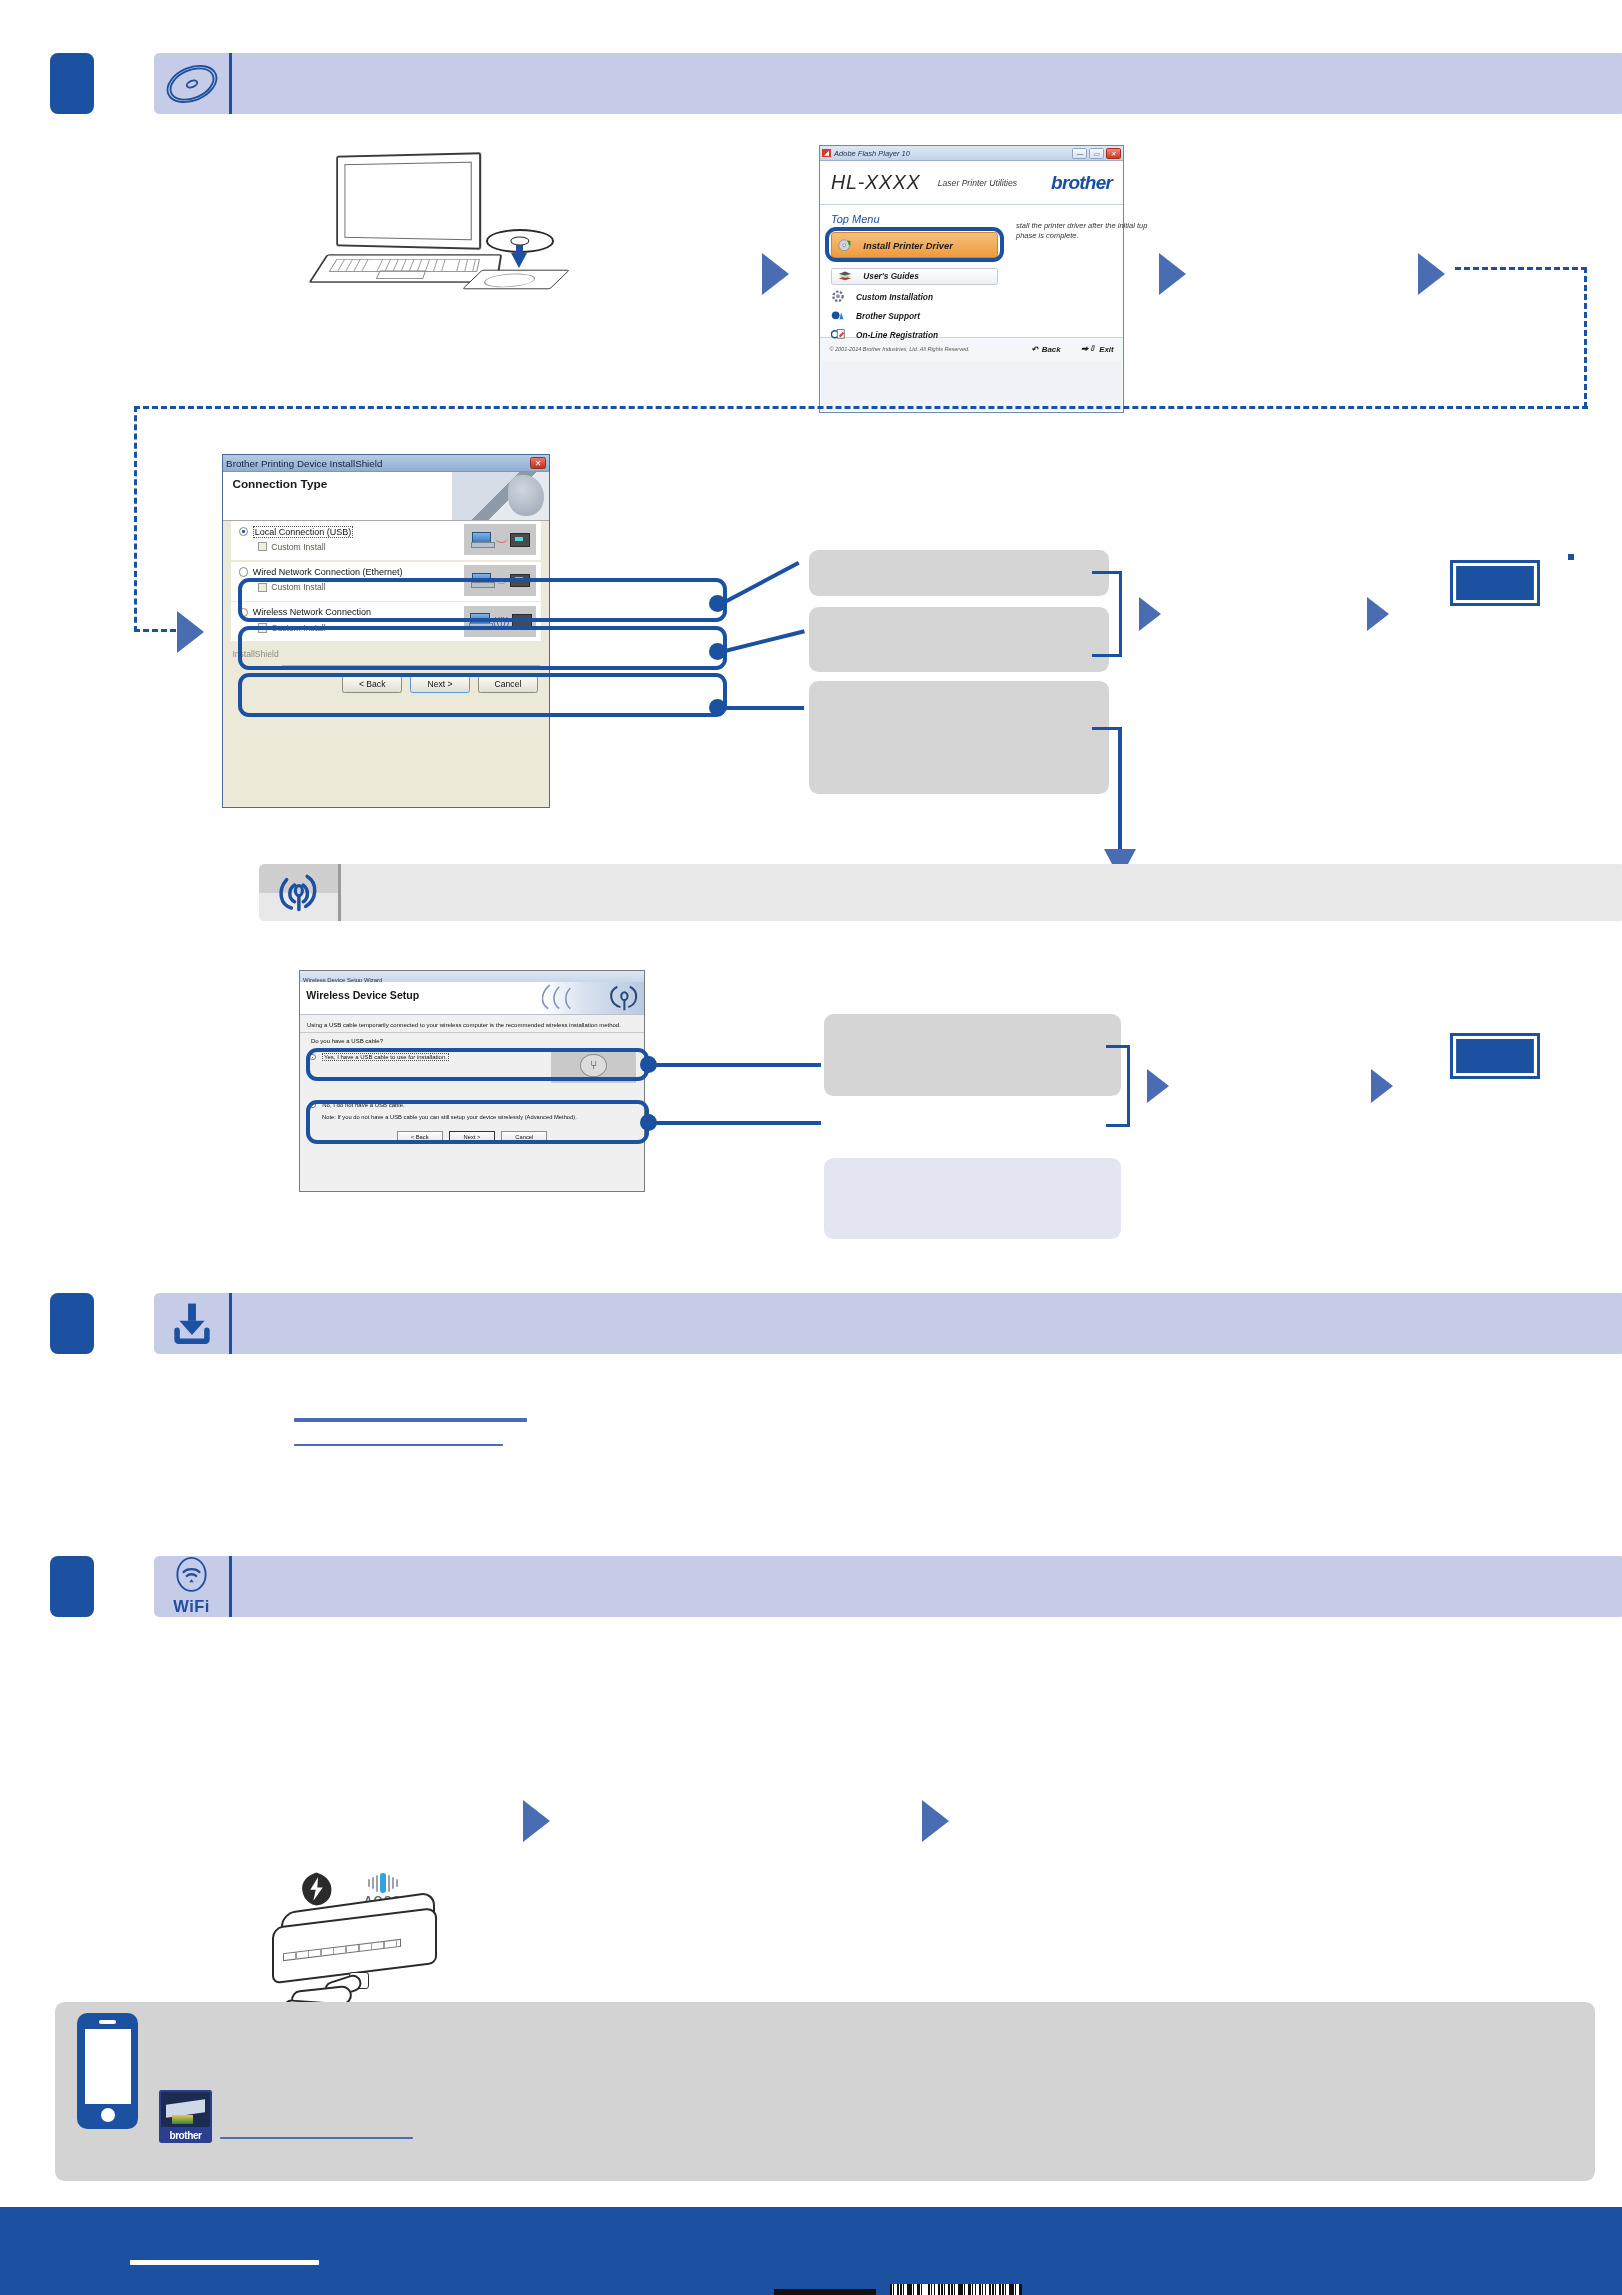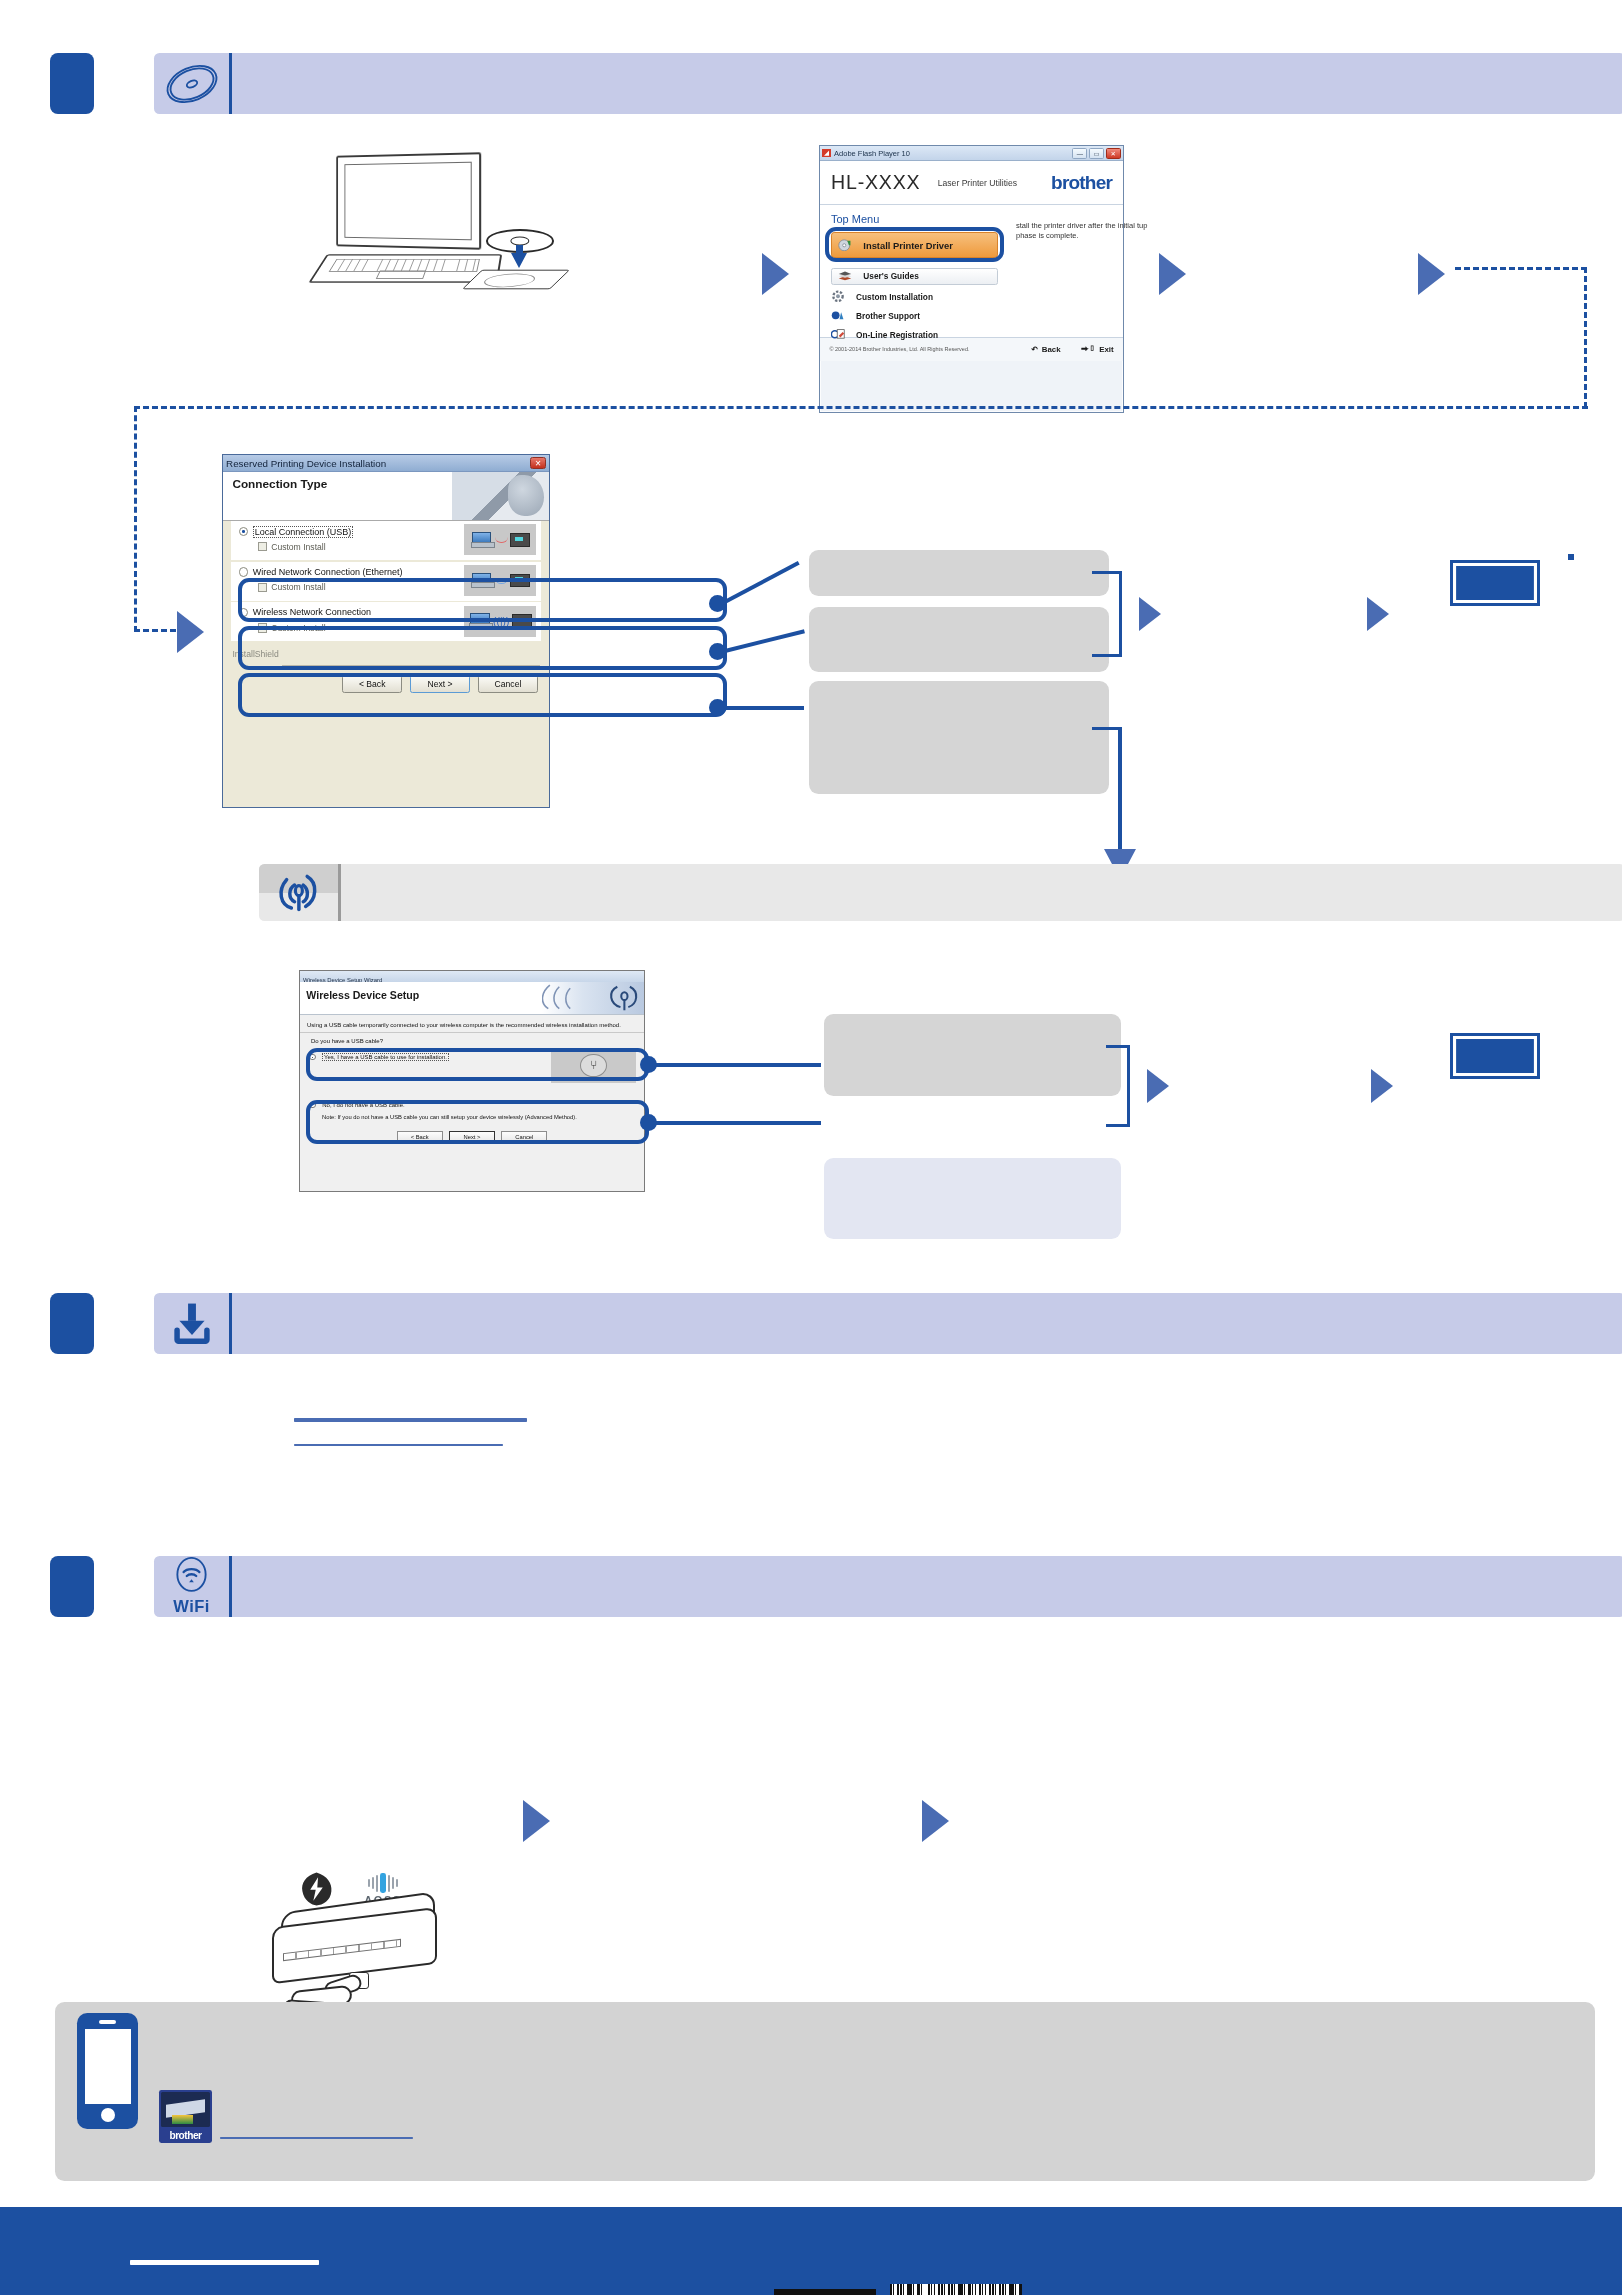--- a/index.html
+++ b/index.html
@@ -407,21 +407,21 @@
 </div>
 
 <div class="abs folder-ico" style="left:317px; top:339px;">
   <div class="bk"></div>
   <div class="sheet"></div>
   <div class="mon"></div>
 </div>
 
 <div class="abs tri-r" style="left:762px; top:253px;"></div>
 
-<div class="abs win" style="left:819px; top:145px; width:305px; height:268px;">
+<div class="abs win" style="left:819px; top:145px; width:305px; height:268px;font-style:italic;">
   <div class="win-tb">
     <span class="tb-ico"></span>
     <span class="tb-title">Adobe Flash Player 10</span>
     <span class="tb-btns">
       <span class="tb-btn">—</span>
       <span class="tb-btn">▭</span>
       <span class="tb-btn x">✕</span>
     </span>
   </div>
 
@@ -509,21 +509,21 @@
 
 <div class="abs dash-h" style="left:1455px; top:267px; width:132px;"></div>
 <div class="abs dash-v" style="left:1584px; top:267px; height:141px;"></div>
 <div class="abs dash-h" style="left:134px; top:406px; width:1454px;"></div>
 <div class="abs dash-v" style="left:134px; top:406px; height:226px;"></div>
 <div class="abs dash-h" style="left:134px; top:629px; width:42px;"></div>
 <div class="abs tri-r" style="left:177px; top:611px;"></div>
 
 <div class="abs isw" style="left:222px; top:454px; width:328px; height:354px;">
   <div class="isw-tb">
-    <span class="t">Reserved Printing Device Installation</span>
+    <span class="t">Brother Printing Device InstallShield</span>
     <span class="x">✕</span>
   </div>
   <div class="isw-head">
     <span class="ttl">Connection Type</span>
     <span class="art"></span>
   </div>
 
   <div class="isw-opt">
     <span class="radio on"></span>
     <span class="lbl sel">Local Connection (USB)</span>

